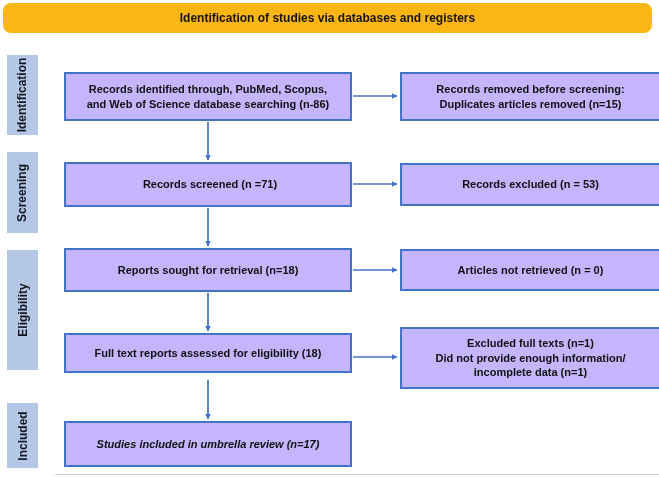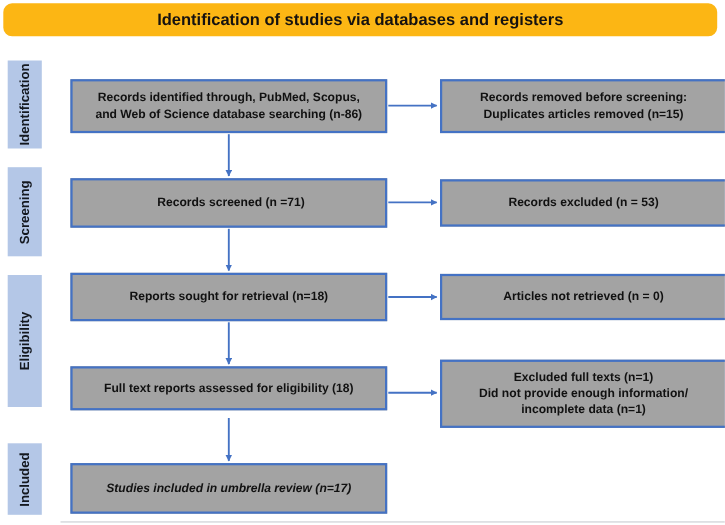--- a/index.html
+++ b/index.html
@@ -17,39 +17,39 @@
     background:#ffffff;
     font-family:"Liberation Sans",sans-serif;
     color:var(--text);
     overflow:hidden;
   }
   .banner{
     position:absolute;left:3px;top:3px;width:649px;height:30px;
     background:var(--banner);
     border-radius:8px;
     display:flex;align-items:center;justify-content:center;
-    font-size:15px;font-weight:700;color:#151210;
+    font-size:12px;font-weight:700;color:#151210;
   }
   .stage{
     position:absolute;left:7px;width:31px;
     background:var(--stage-fill);
     display:flex;align-items:center;justify-content:center;
   }
   .stage span{
     transform:rotate(-90deg);
     white-space:nowrap;
     font-size:12px;font-weight:700;color:#14181f;
   }
   .stage.identification{top:55px;height:80px;}
   .stage.screening{top:152px;height:81px;}
   .stage.eligibility{top:250px;height:120px;}
   .stage.included{top:403px;height:65px;}
   .node{
     position:absolute;
-    background:#a3a3a3;
+    background:#c4b5fd;
     border:2px solid var(--box-border);
     display:flex;align-items:center;justify-content:center;
     text-align:center;
     font-size:11px;font-weight:700;line-height:1.35;
     white-space:pre-line;
     padding:2px 8px;
   }
   .col-left{left:64px;width:288px;}
   .col-right{left:400px;width:261px;}
   .node.l1{top:72px;height:49px;}

